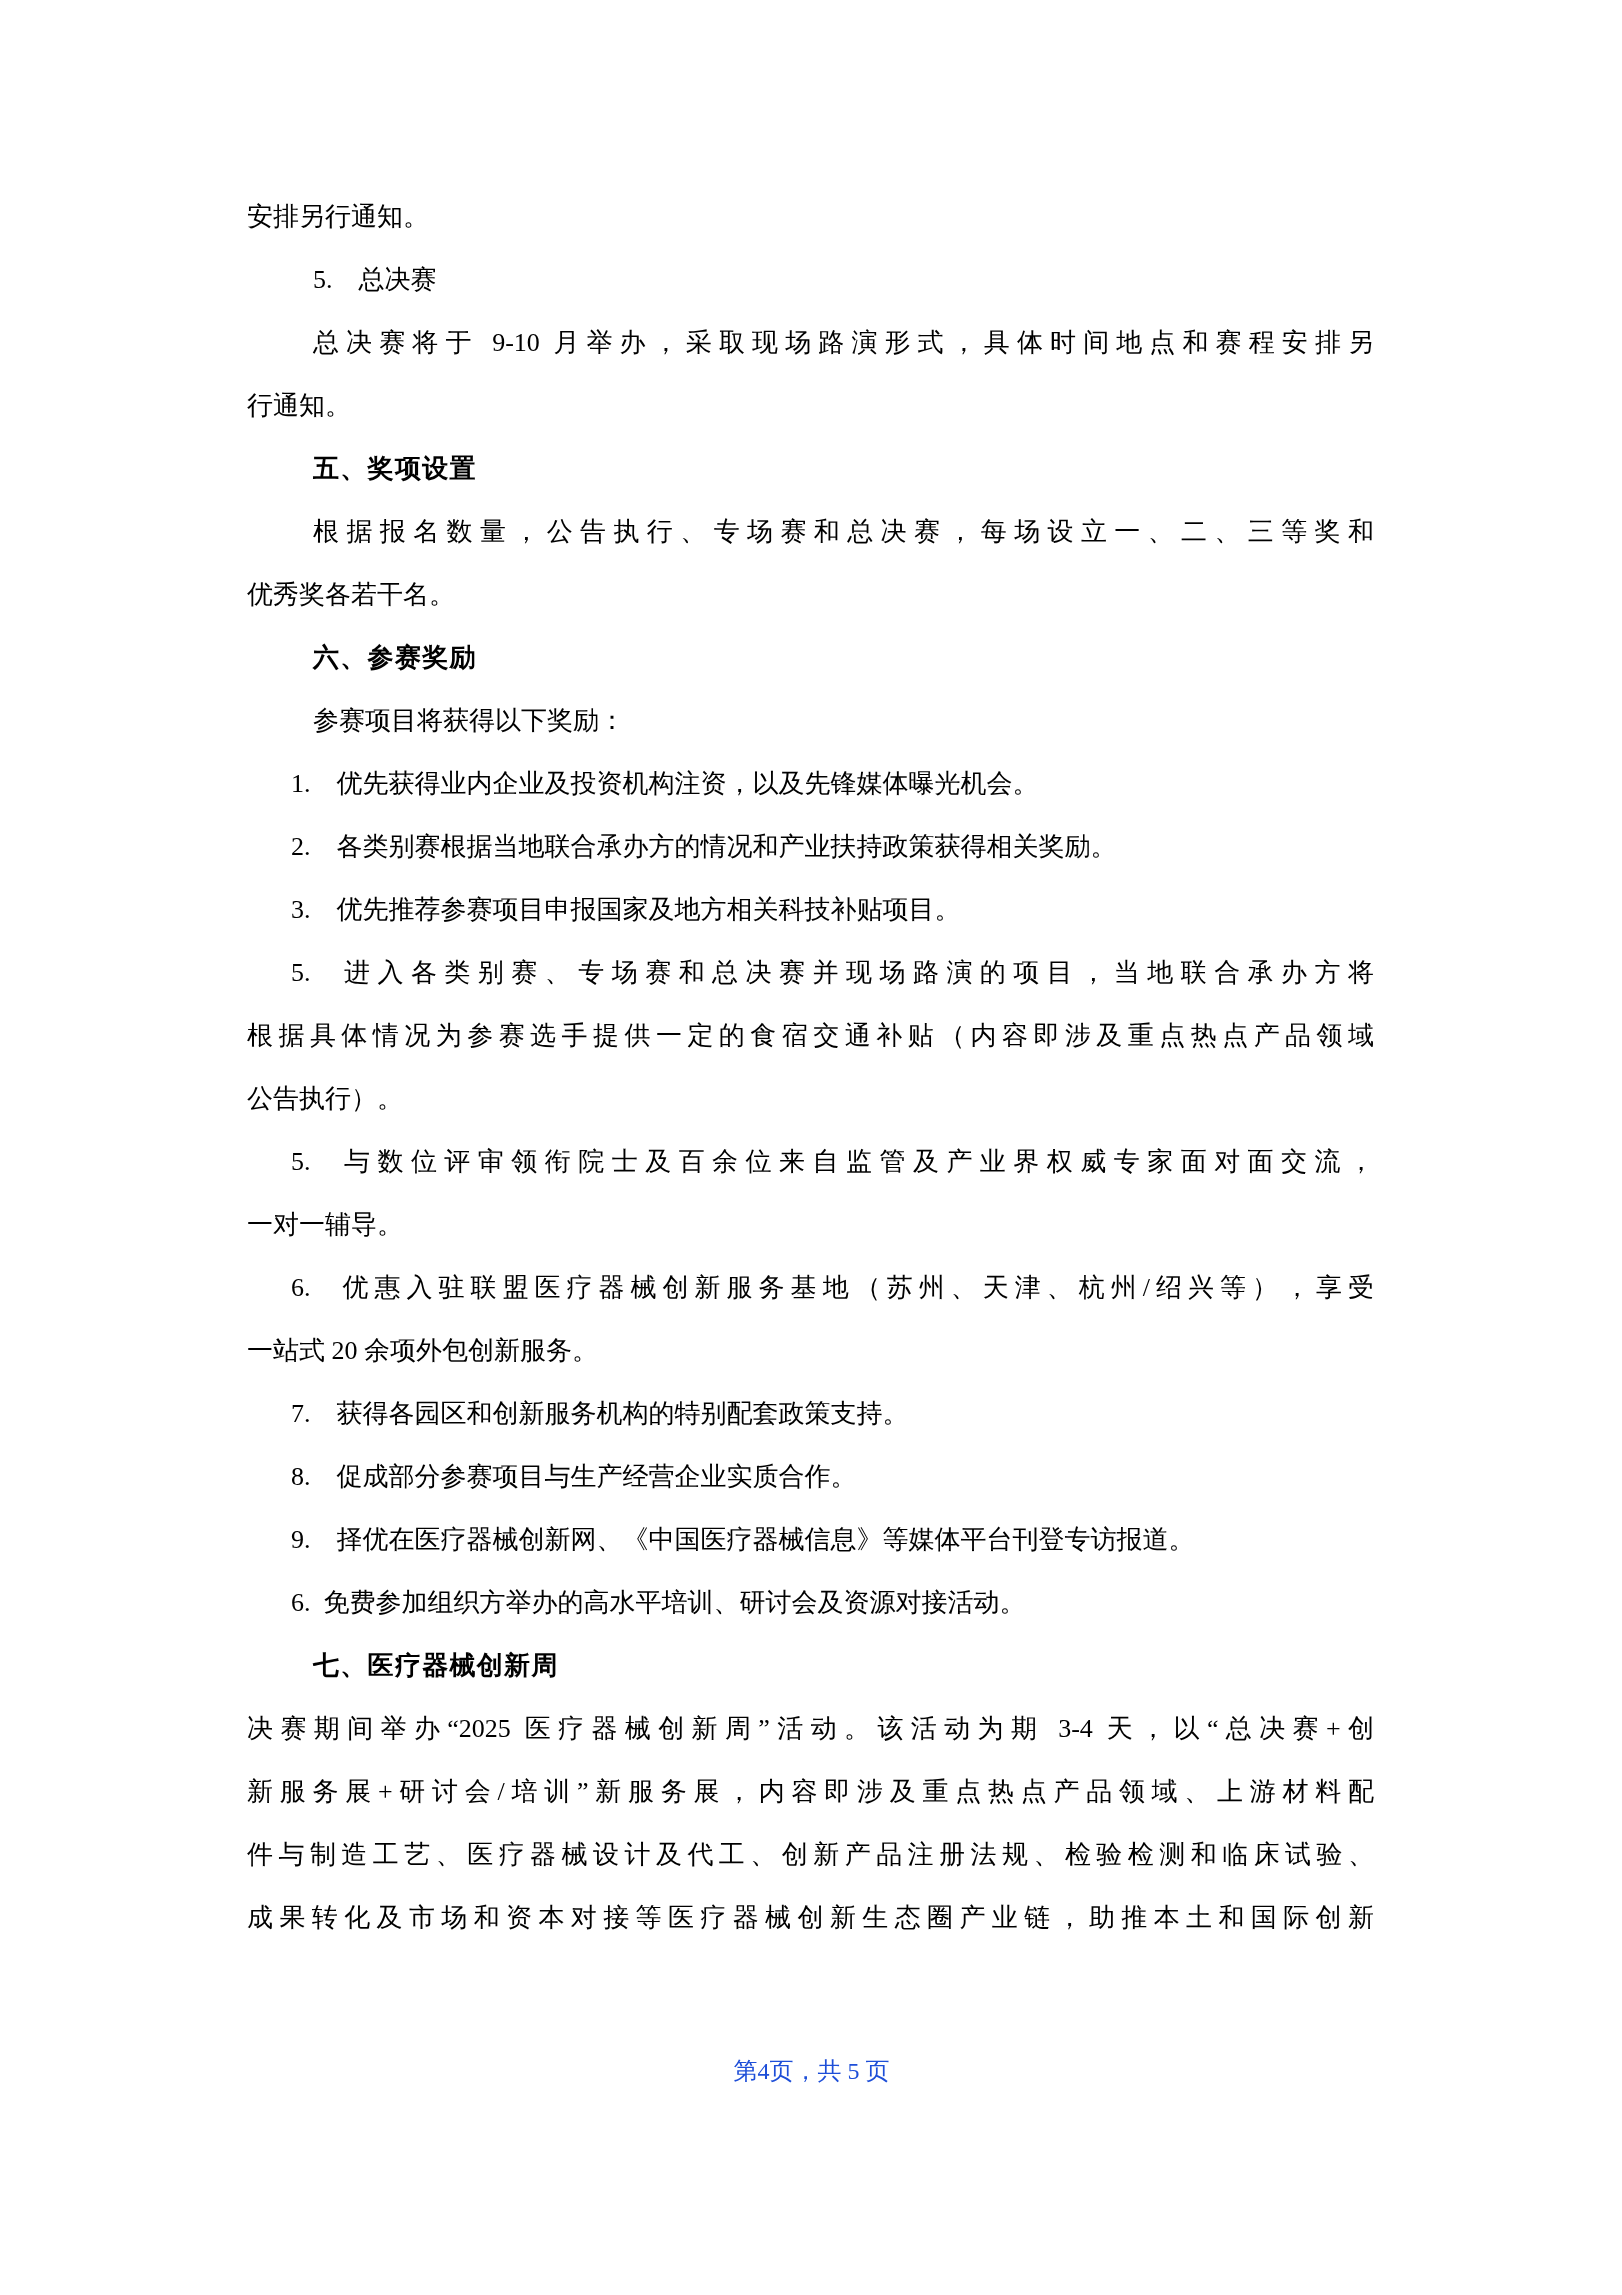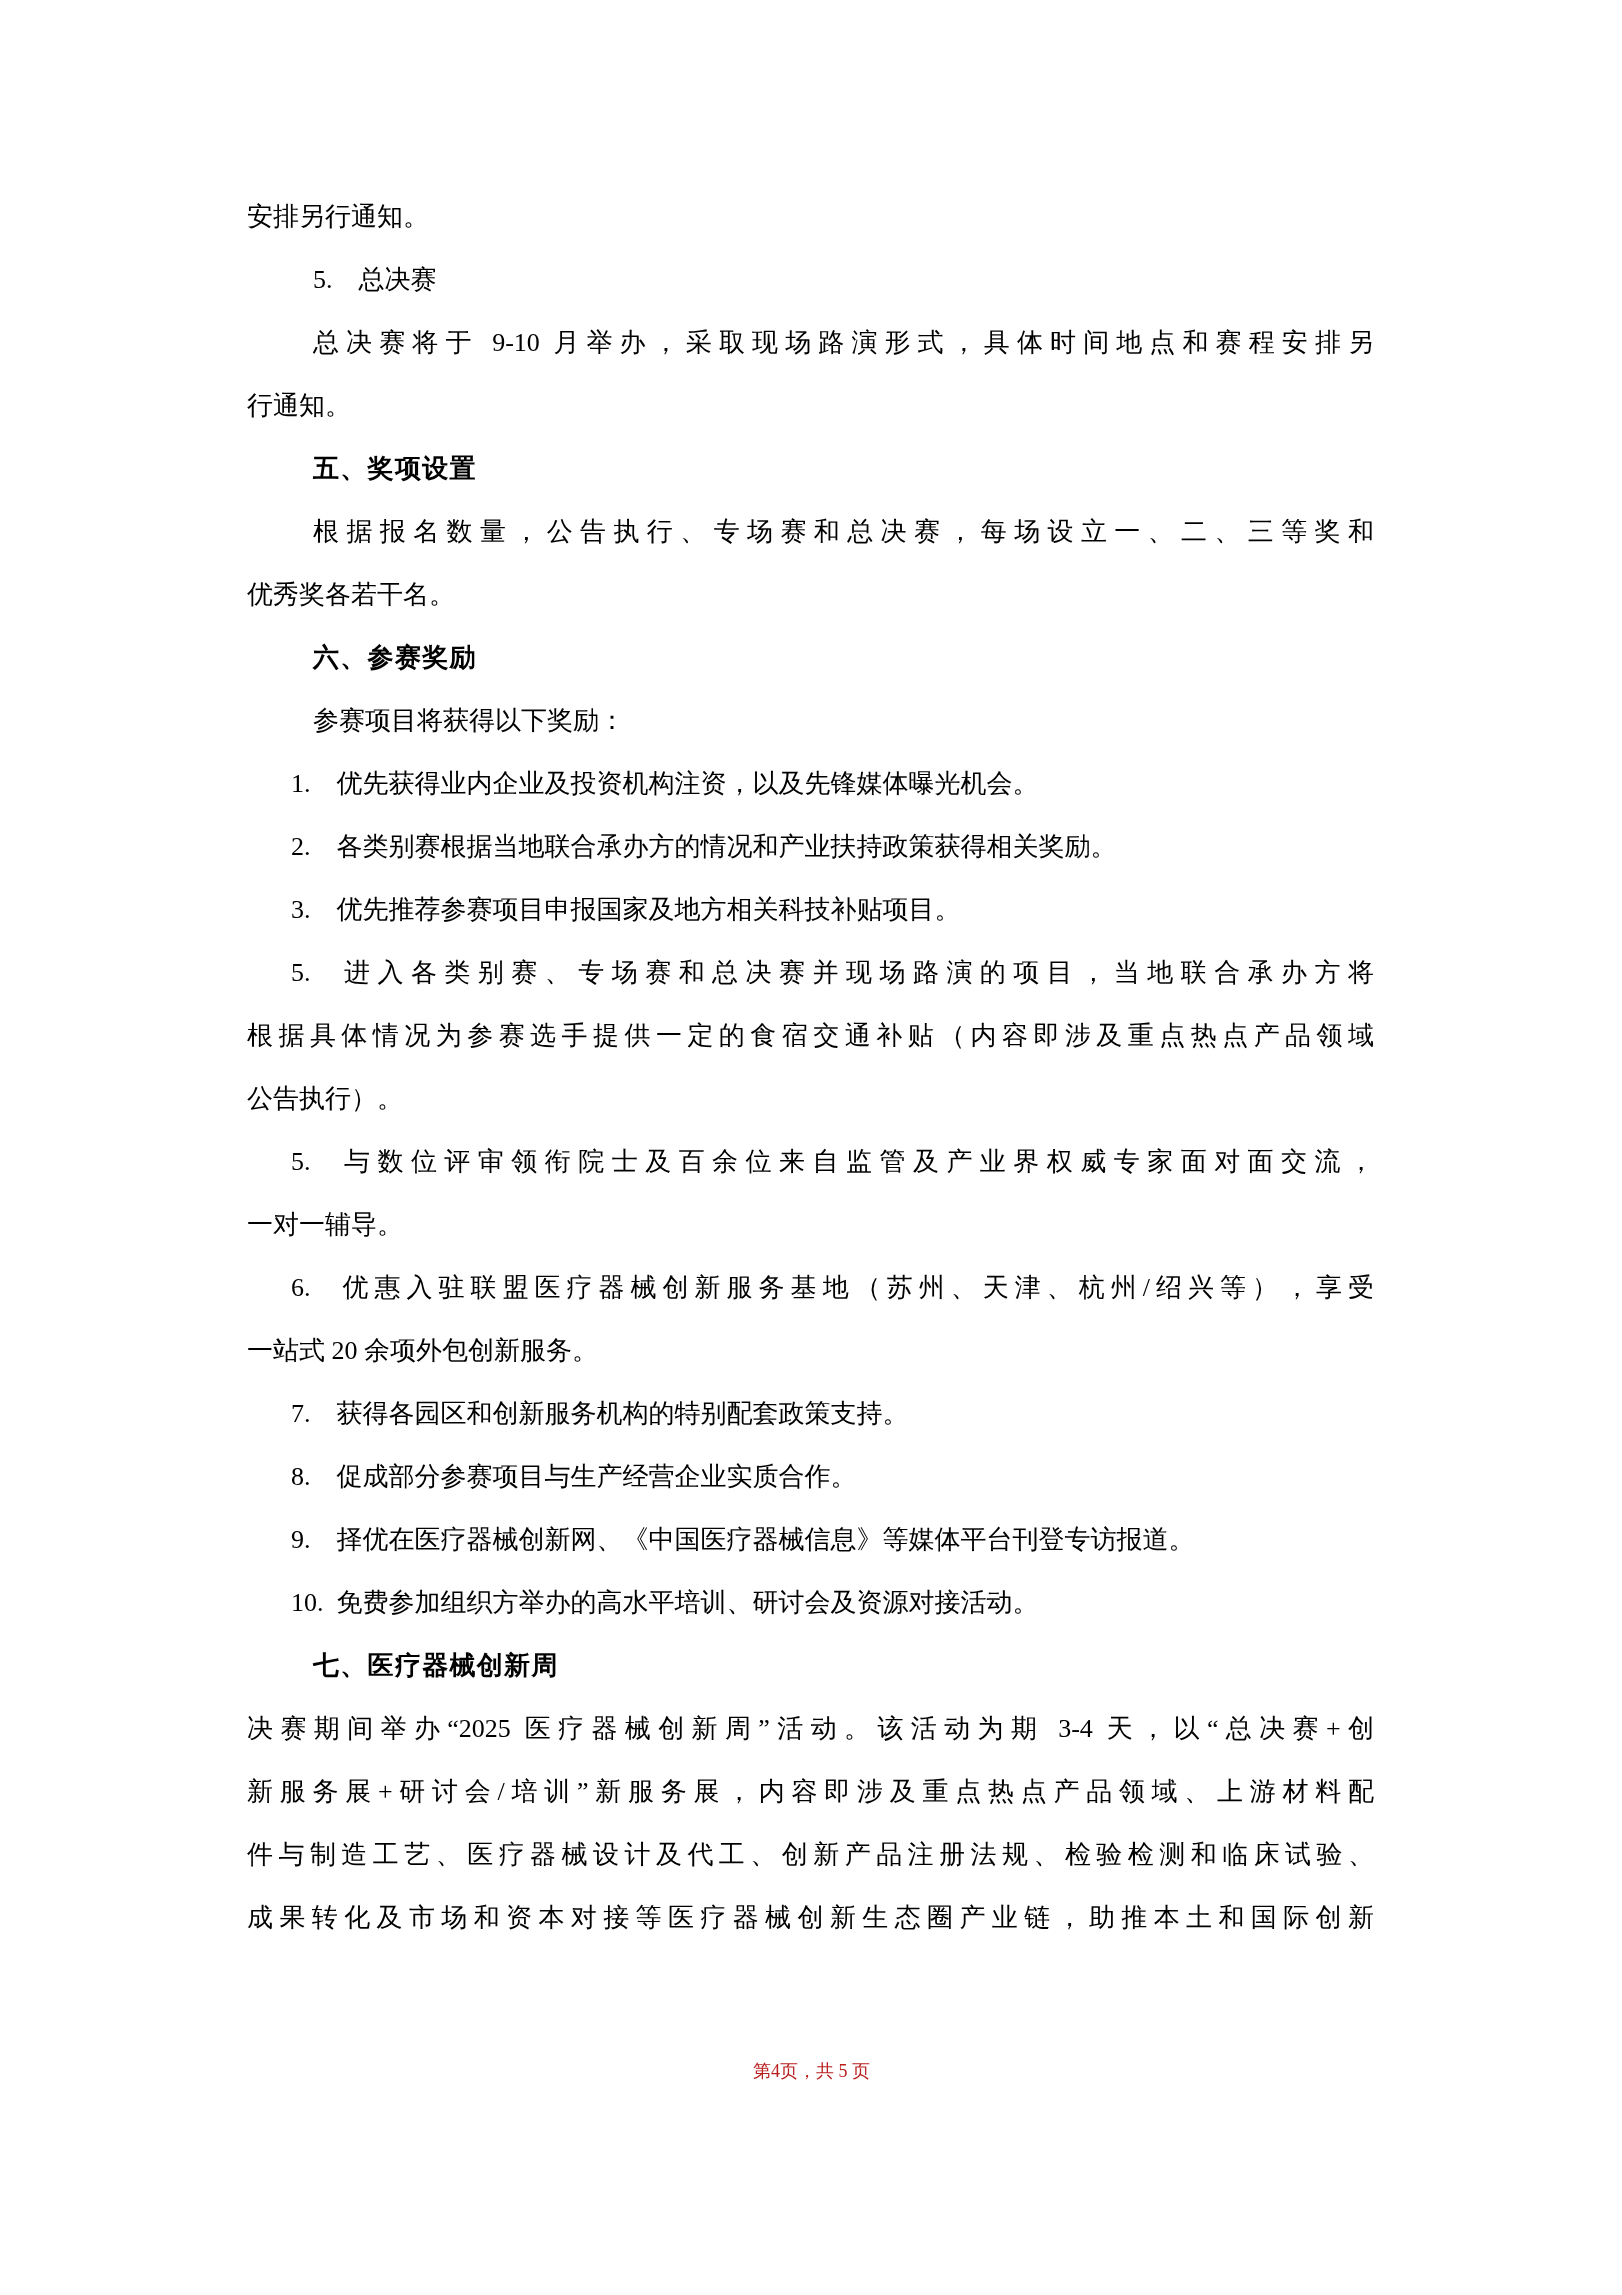--- a/index.html
+++ b/index.html
@@ -41,23 +41,23 @@
     text-align: justify;
     text-align-last: justify;
   }
   .footer {
     position: absolute;
     left: 0;
     right: 0;
     top: 2053px;
     text-align: center;
     font-family: "Liberation Serif", "DejaVu Serif", serif;
-    font-size: 18px;
+    font-size: 24px;
     line-height: 37px;
-    color: #b91c1c;
+    color: #1d4ed8;
   }
 </style>
 </head>
 <body>
 
 <div class="page">
   <div class="content">
       <div class="line indent-none">安排另行通知。</div>
       <div class="line indent-para">5. 总决赛</div>
       <div class="line indent-para just">总决赛将于 9-10 月举办，采取现场路演形式，具体时间地点和赛程安排另</div>
@@ -73,21 +73,21 @@
       <div class="line indent-num just">5. 进入各类别赛、专场赛和总决赛并现场路演的项目，当地联合承办方将</div>
       <div class="line indent-none just">根据具体情况为参赛选手提供一定的食宿交通补贴（内容即涉及重点热点产品领域</div>
       <div class="line indent-none">公告执行）。</div>
       <div class="line indent-num just">5. 与数位评审领衔院士及百余位来自监管及产业界权威专家面对面交流，</div>
       <div class="line indent-none">一对一辅导。</div>
       <div class="line indent-num just">6. 优惠入驻联盟医疗器械创新服务基地（苏州、天津、杭州/绍兴等），享受</div>
       <div class="line indent-none">一站式 20 余项外包创新服务。</div>
       <div class="line indent-num">7. 获得各园区和创新服务机构的特别配套政策支持。</div>
       <div class="line indent-num">8. 促成部分参赛项目与生产经营企业实质合作。</div>
       <div class="line indent-num">9. 择优在医疗器械创新网、《中国医疗器械信息》等媒体平台刊登专访报道。</div>
-      <div class="line indent-num">10. 免费参加组织方举办的高水平培训、研讨会及资源对接活动。</div>
+      <div class="line indent-num">6. 免费参加组织方举办的高水平培训、研讨会及资源对接活动。</div>
       <div class="line indent-para heading">七、医疗器械创新周</div>
       <div class="line indent-none just">决赛期间举办“2025 医疗器械创新周”活动。该活动为期 3-4 天，以“总决赛+创</div>
       <div class="line indent-none just">新服务展+研讨会/培训”新服务展，内容即涉及重点热点产品领域、上游材料配</div>
       <div class="line indent-none just">件与制造工艺、医疗器械设计及代工、创新产品注册法规、检验检测和临床试验、</div>
       <div class="line indent-none just">成果转化及市场和资本对接等医疗器械创新生态圈产业链，助推本土和国际创新</div>
     </div>
   <div class="footer">第4页，共 5 页</div>
 </div>
 
 

